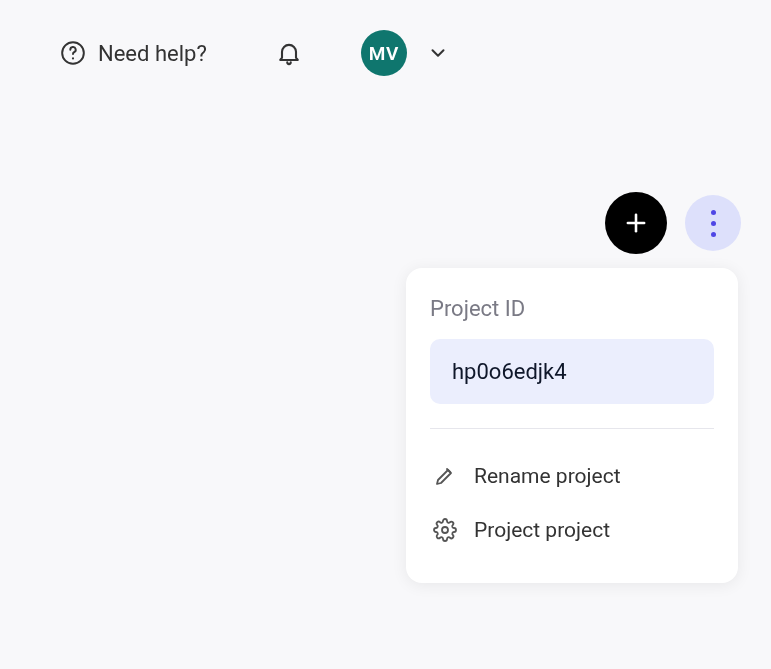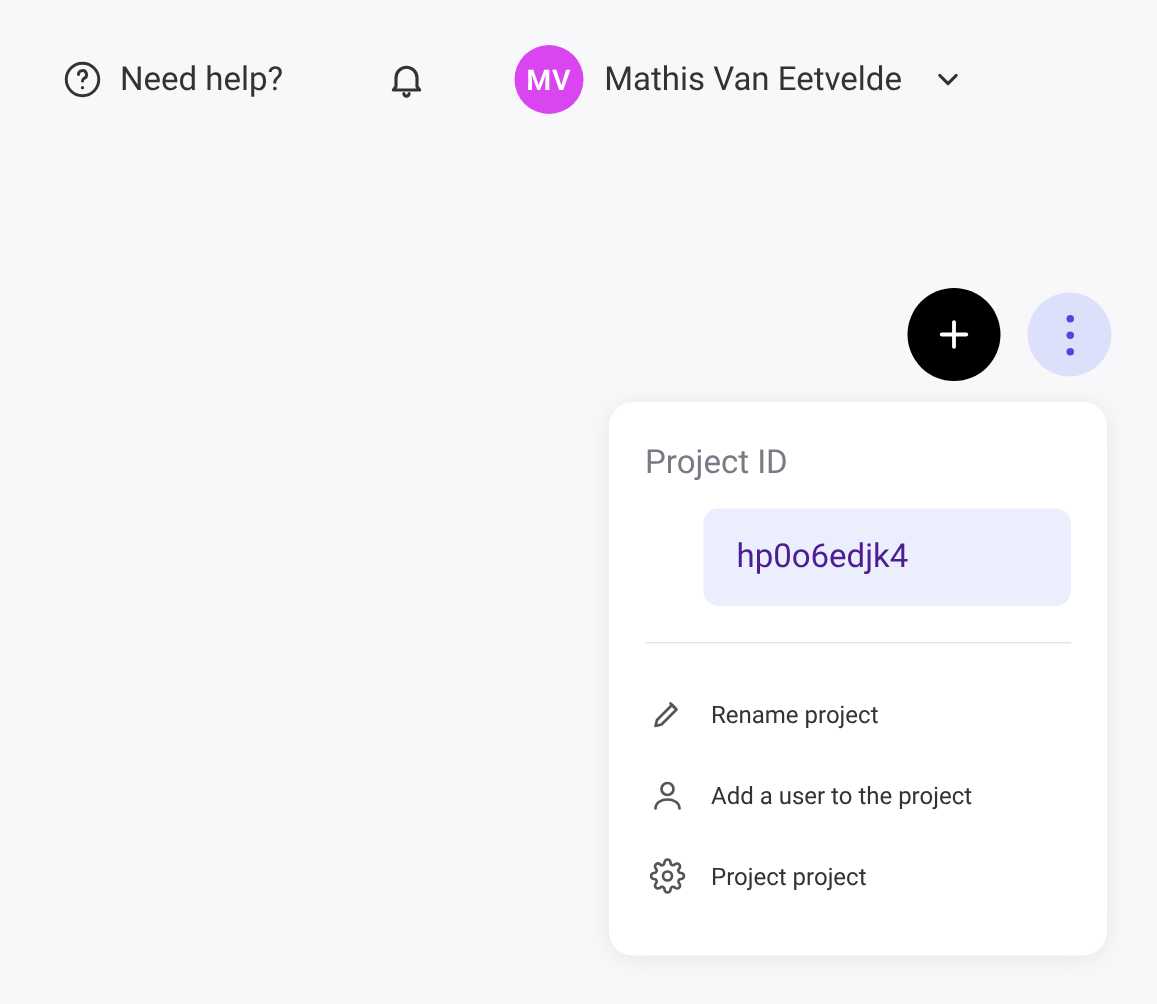--- a/index.html
+++ b/index.html
@@ -11,21 +11,21 @@
       font-family: -apple-system, BlinkMacSystemFont, "Segoe UI", Roboto, sans-serif;
       background: #f8f8fa;
       width: 771px;
       height: 669px;
       position: relative;
       overflow: hidden;
     }
     .topbar {
       display: flex;
       align-items: center;
-      padding: 30px 35px 0 42px;
+      padding: 30px 35px 0 60px;
       gap: 28px;
     }
     .help-group {
       display: flex;
       align-items: center;
       gap: 12px;
       cursor: pointer;
     }
     .help-group .label {
       font-size: 22px;
@@ -44,21 +44,21 @@
       display: flex;
       align-items: center;
       gap: 14px;
       margin-left: 30px;
       cursor: pointer;
     }
     .avatar {
       width: 46px;
       height: 46px;
       border-radius: 50%;
-      background: #d946ef;
+      background: #0f766e;
       color: #fff;
       display: flex;
       align-items: center;
       justify-content: center;
       font-size: 19px;
       font-weight: 600;
       letter-spacing: 0.5px;
     }
     .user-name {
       font-size: 22px;
@@ -117,23 +117,22 @@
     .dropdown .section-label {
       font-size: 22px;
       color: #7a7a85;
       margin-bottom: 18px;
     }
     .project-id-box {
       background: #ebeefd;
       border-radius: 10px;
       padding: 20px 22px;
       font-size: 22px;
-      color: #4c1d95;
-      cursor: pointer;
-      margin-left: 39px;
+      color: #0f172a;
+      cursor: pointer;
     }
     .divider {
       height: 1px;
       background: #e6e6ec;
       margin: 24px 0 20px 0;
     }
     .menu-item {
       display: flex;
       align-items: center;
       gap: 16px;
@@ -142,21 +141,21 @@
     }
     .menu-item .mi-icon {
       width: 26px;
       height: 26px;
       display: flex;
       align-items: center;
       justify-content: center;
       color: #555;
     }
     .menu-item .mi-label {
-      font-size: 16px;
+      font-size: 21px;
       color: #333;
     }
     svg {
       display: block;
     }
   </style>
 </head>
 <body>
 
 <div class="topbar">
@@ -177,21 +176,20 @@
         <path d="M18 16v-5a6 6 0 1 0-12 0v5l-1.5 2h15L18 16z"></path>
         <path d="M10.5 20a1.5 1.5 0 0 0 3 0"></path>
       </svg>
     </span>
   </div>
 
   <div class="user-group">
     <div class="avatar">
       <span>MV</span>
     </div>
-    <span class="user-name">Mathis Van Eetvelde</span>
     <span class="chevron-wrap icon-btn">
       <svg width="22" height="22" viewBox="0 0 24 24" fill="none" stroke="#333" stroke-width="2.2" stroke-linecap="round" stroke-linejoin="round">
         <polyline points="6 9 12 15 18 9"></polyline>
       </svg>
     </span>
   </div>
 </div>
 
 <div class="action-row">
   <div class="add-btn">
@@ -221,29 +219,20 @@
   <div class="menu-item">
     <span class="mi-icon">
       <svg width="24" height="24" viewBox="0 0 24 24" fill="none" stroke="#555" stroke-width="1.8" stroke-linecap="round" stroke-linejoin="round">
         <path d="M4 20l4-1 10-10-3-3L5 16l-1 4z"></path>
         <path d="M14 5l3 3"></path>
       </svg>
     </span>
     <span class="mi-label">Rename project</span>
   </div>
 
-  <div class="menu-item">
-    <span class="mi-icon">
-      <svg width="24" height="24" viewBox="0 0 24 24" fill="none" stroke="#555" stroke-width="1.8" stroke-linecap="round" stroke-linejoin="round">
-        <circle cx="12" cy="8" r="4"></circle>
-        <path d="M4 21c0-4 4-6 8-6s8 2 8 6"></path>
-      </svg>
-    </span>
-    <span class="mi-label">Add a user to the project</span>
-  </div>
 
   <div class="menu-item">
     <span class="mi-icon">
       <svg width="24" height="24" viewBox="0 0 24 24" fill="none" stroke="#555" stroke-width="1.8" stroke-linecap="round" stroke-linejoin="round">
         <circle cx="12" cy="12" r="3"></circle>
         <path d="M19.4 15a1.7 1.7 0 0 0 .34 1.87l.06.06a2 2 0 1 1-2.83 2.83l-.06-.06a1.7 1.7 0 0 0-1.87-.34 1.7 1.7 0 0 0-1 1.56V21a2 2 0 1 1-4 0v-.09a1.7 1.7 0 0 0-1-1.56 1.7 1.7 0 0 0-1.87.34l-.06.06a2 2 0 1 1-2.83-2.83l.06-.06a1.7 1.7 0 0 0 .34-1.87 1.7 1.7 0 0 0-1.56-1H3a2 2 0 1 1 0-4h.09a1.7 1.7 0 0 0 1.56-1 1.7 1.7 0 0 0-.34-1.87l-.06-.06a2 2 0 1 1 2.83-2.83l.06.06a1.7 1.7 0 0 0 1.87.34H9a1.7 1.7 0 0 0 1-1.56V3a2 2 0 1 1 4 0v.09a1.7 1.7 0 0 0 1 1.56 1.7 1.7 0 0 0 1.87-.34l.06-.06a2 2 0 1 1 2.83 2.83l-.06.06a1.7 1.7 0 0 0-.34 1.87V9a1.7 1.7 0 0 0 1.56 1H21a2 2 0 1 1 0 4h-.09a1.7 1.7 0 0 0-1.56 1z"></path>
       </svg>
     </span>
     <span class="mi-label">Project project</span>
   </div>

